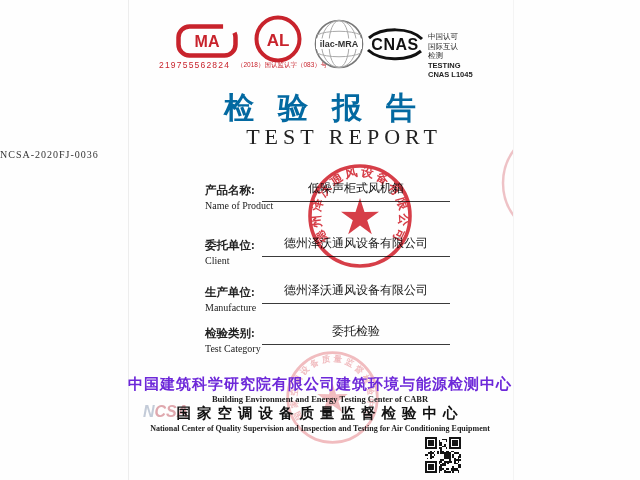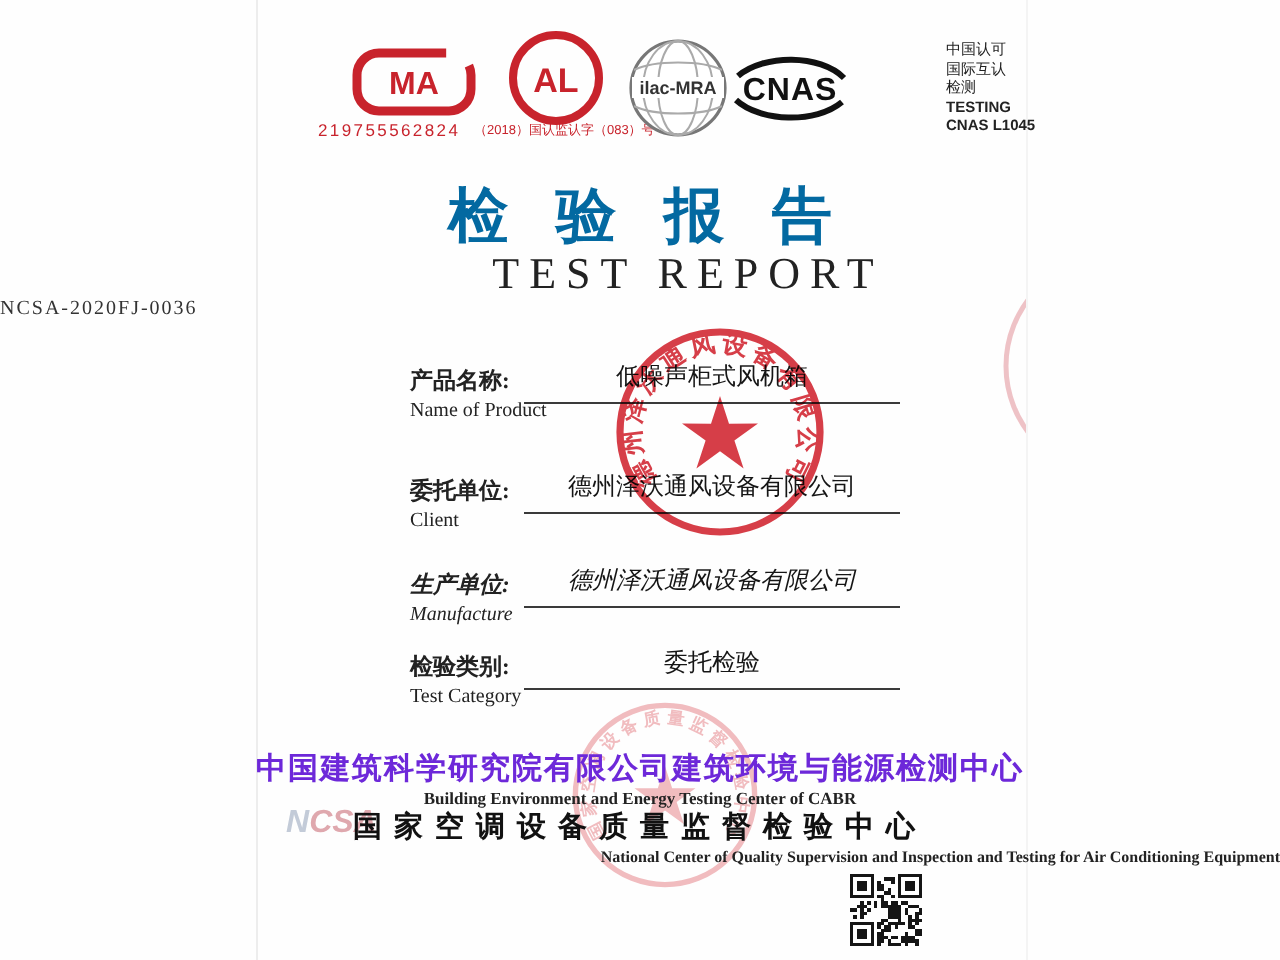--- a/index.html
+++ b/index.html
@@ -4,21 +4,21 @@
 <style>
   html,body{margin:0;padding:0;}
   body{width:640px;height:480px;background:#fff;overflow:hidden;
        font-family:"Liberation Sans","DejaVu Sans",sans-serif;}
   .page{position:relative;width:640px;height:480px;background:#fefefe;}
   .abs{position:absolute;}
   .edge{position:absolute;top:0;bottom:0;width:1px;}
   
   .cma-num{left:159px;top:60px;font-size:8.5px;letter-spacing:1.2px;color:#c8232c;}
   .cal-cap{left:237px;top:61px;font-size:6.5px;color:#c8232c;white-space:nowrap;}
-  .accr{left:428px;top:20px;font-size:7.5px;line-height:9.5px;color:#222;margin-left:45px;}
+  .accr{left:428px;top:32px;font-size:7.5px;line-height:9.5px;color:#222;}
   .accr .b{font-weight:bold;}
   
   .title-zh{left:0;right:0;top:88px;text-align:center;font-size:30px;font-weight:bold;
             letter-spacing:24px;text-indent:24px;color:#0369a1;
             font-family:"Liberation Serif","DejaVu Serif",serif;}
   .title-en{left:0;right:0;top:124px;text-align:center;font-size:22px;letter-spacing:5px;
             color:#222;font-family:"Liberation Serif","DejaVu Serif",serif;padding-left:48px;}
   .report-no{left:0;right:0;top:149px;font-size:10px;letter-spacing:1px;
              color:#333;font-family:"Liberation Serif","DejaVu Serif",serif;}
   
@@ -30,21 +30,21 @@
   .frow .val{position:absolute;left:134px;top:-3px;width:188px;height:21px;
              border-bottom:1.5px solid #3a3a3a;text-align:center;font-size:12px;
              color:#151515;font-family:"Liberation Serif","DejaVu Serif",serif;}
   
   .f1{left:0;right:0;top:375px;text-align:center;font-size:15px;font-weight:bold;
       letter-spacing:1px;color:#6d28d9;font-family:"Liberation Serif","DejaVu Serif",serif;}
   .f2{left:0;right:0;top:394px;text-align:center;font-size:8.5px;font-weight:bold;color:#222;
       font-family:"Liberation Serif","DejaVu Serif",serif;}
   .f3{left:0;right:0;top:404px;text-align:center;font-size:14.5px;font-weight:bold;
       letter-spacing:6px;color:#111;font-family:"Liberation Serif","DejaVu Serif",serif;}
-  .f4{left:0;right:0;top:424px;text-align:right;font-size:8px;font-weight:bold;color:#222;
+  .f4{left:0;right:0;top:424px;text-align:center;font-size:8px;font-weight:bold;color:#222;
       font-family:"Liberation Serif","DejaVu Serif",serif;}
   .ncsa{left:143px;top:403px;font-size:16px;font-weight:bold;font-style:italic;letter-spacing:0;}
   .ncsa .n{color:#c3cbd8;}
   .ncsa .csa{color:#dfa8ae;}
   .stamp{mix-blend-mode:multiply;}
 </style>
 </head>
 <body>
 
 <div class="page">
@@ -95,21 +95,21 @@
   <div class="frow" style="top:183px;">
     <div class="lz">产品名称:</div>
     <div class="le">Name of Product</div>
     <div class="val">低噪声柜式风机箱</div>
   </div>
   <div class="frow" style="top:238px;">
     <div class="lz">委托单位:</div>
     <div class="le">Client</div>
     <div class="val">德州泽沃通风设备有限公司</div>
   </div>
-  <div class="frow" style="top:285px;font-style:italic;">
+  <div class="frow" style="top:285px;">
     <div class="lz">生产单位:</div>
     <div class="le">Manufacture</div>
     <div class="val">德州泽沃通风设备有限公司</div>
   </div>
   <div class="frow" style="top:326px;">
     <div class="lz">检验类别:</div>
     <div class="le">Test Category</div>
     <div class="val">委托检验</div>
   </div>
 

